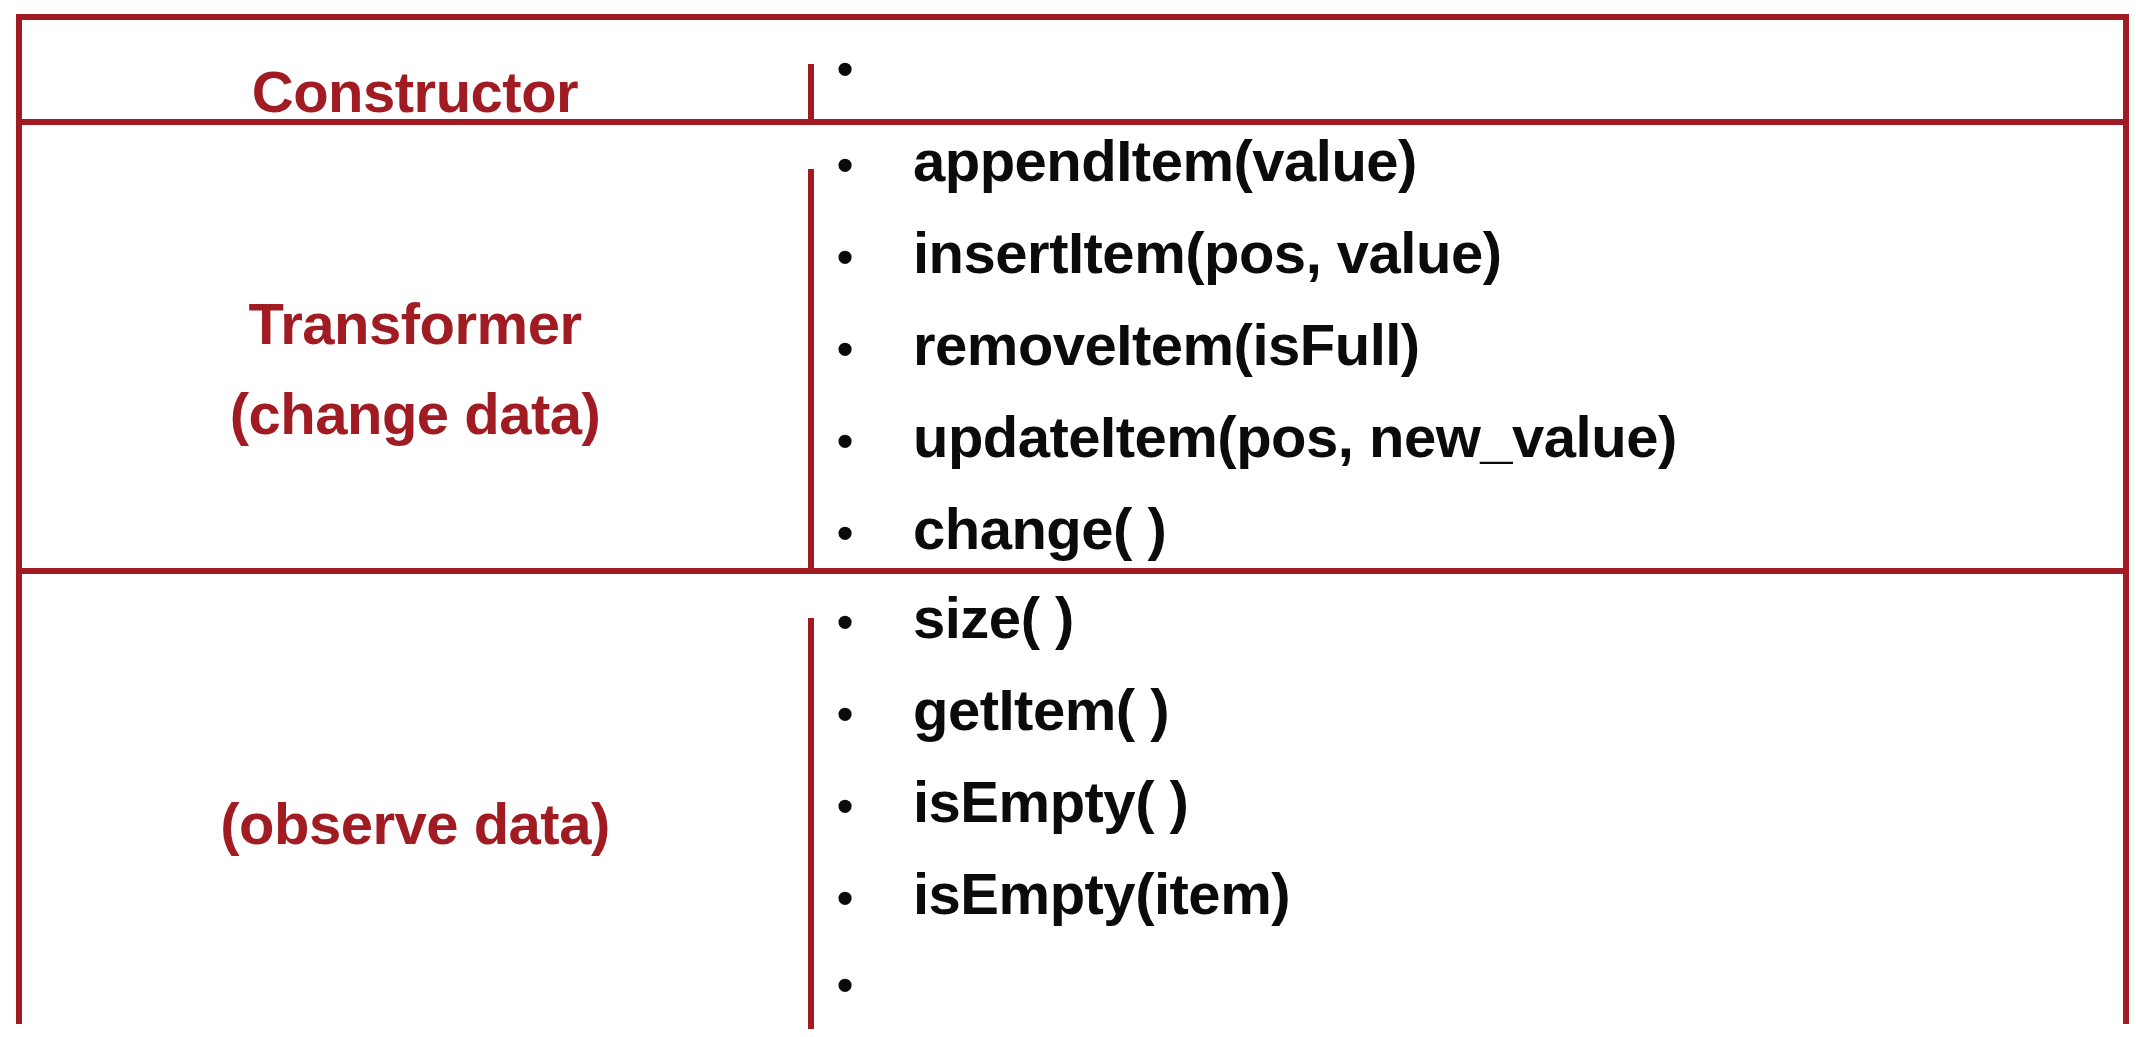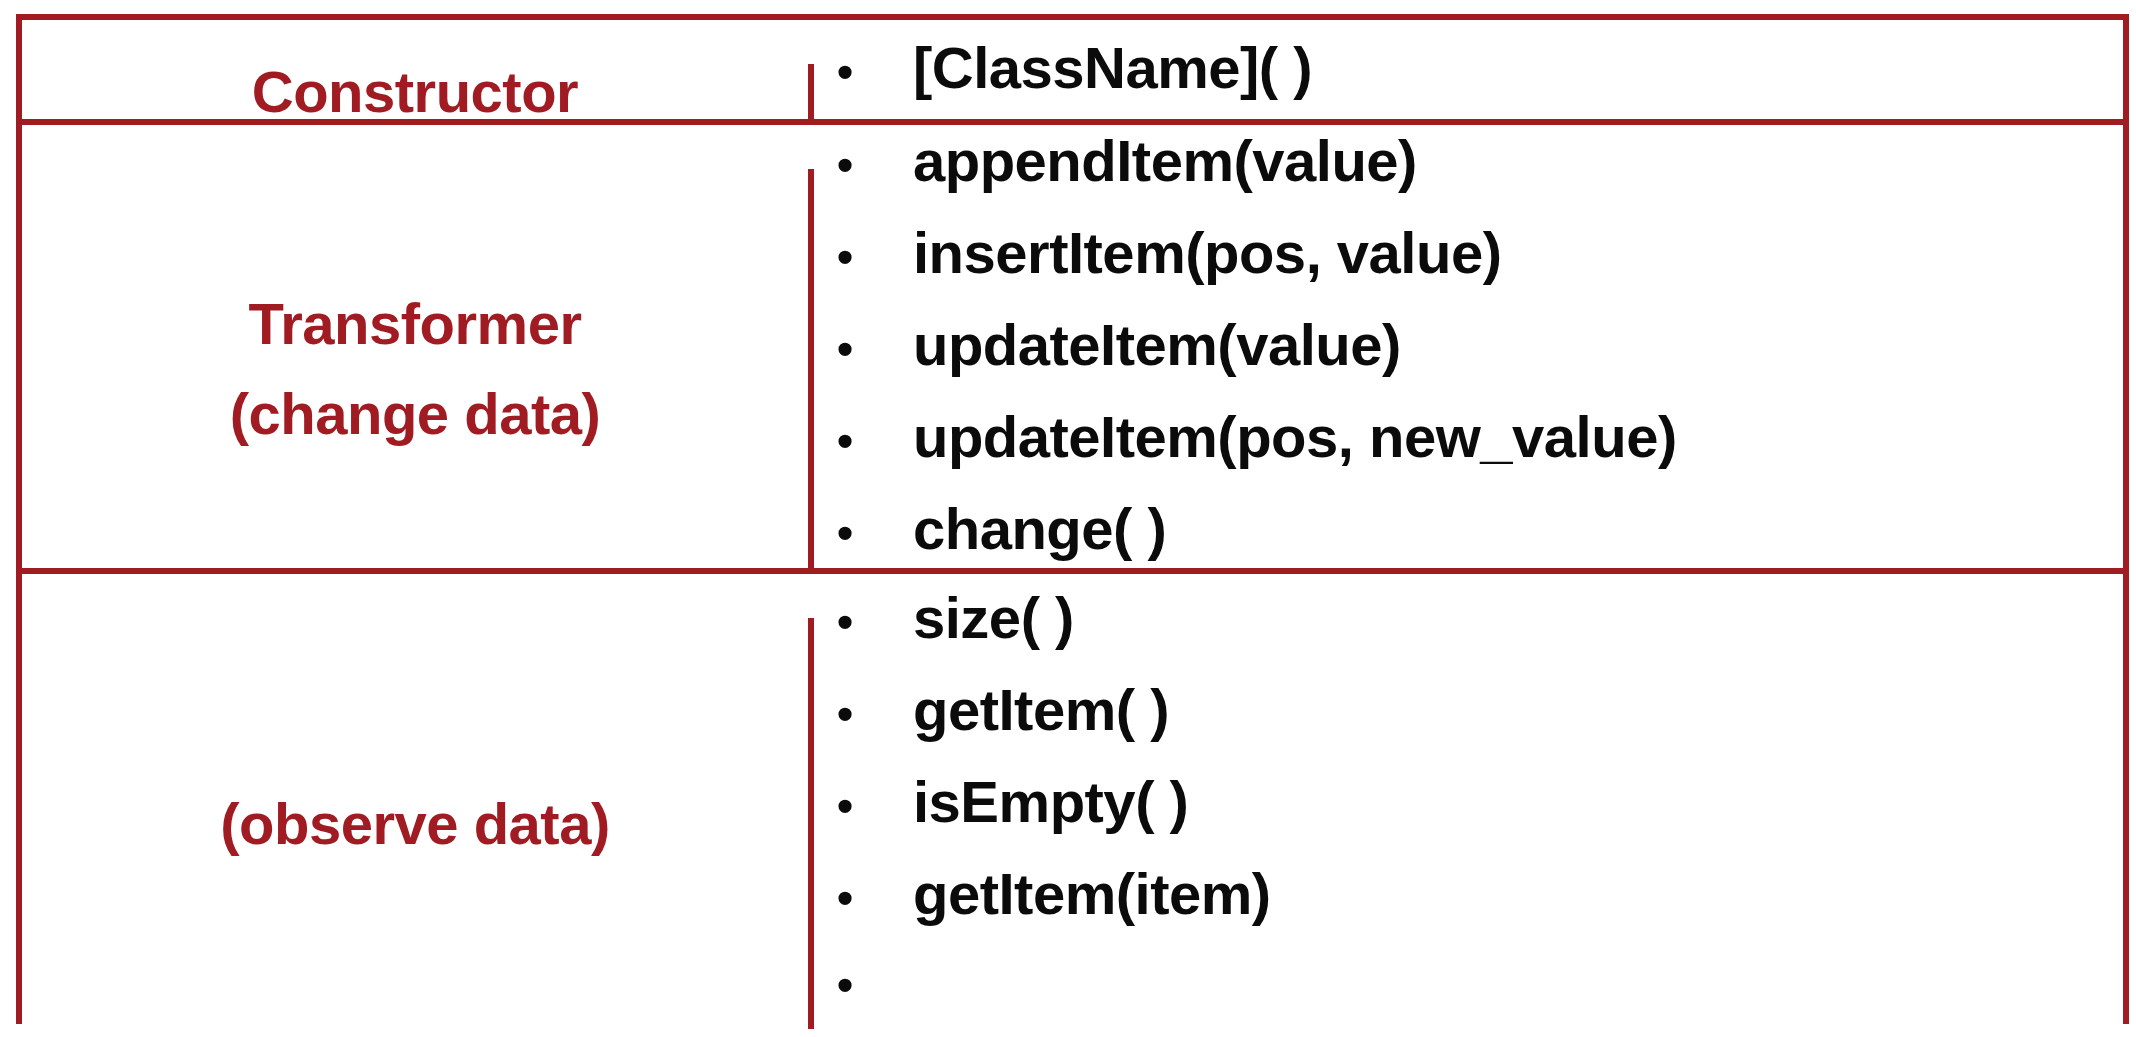--- a/index.html
+++ b/index.html
@@ -66,40 +66,39 @@
 <body>
 
 <div class="adt-table">
 
   <div class="cell cat-cell row-top">
     <div class="cat-title">Constructor</div>
   </div>
   <div class="cell methods-cell row-top">
     <div class="method-line">
       <span class="bullet">•</span>
-      <span>[ClassName]( )</span>
     </div>
   </div>
 
   <div class="cell cat-cell row-top">
     <div class="cat-title">Transformer</div>
     <div class="cat-subtitle">(change data)</div>
   </div>
   <div class="cell methods-cell row-top">
     <div class="method-line">
       <span class="bullet">•</span>
       <span>appendItem(value)</span>
     </div>
     <div class="method-line">
       <span class="bullet">•</span>
       <span>insertItem(pos, value)</span>
     </div>
     <div class="method-line">
       <span class="bullet">•</span>
-      <span>updateItem(value)</span>
+      <span>removeItem(isFull)</span>
     </div>
     <div class="method-line">
       <span class="bullet">•</span>
       <span>updateItem(pos, new_value)</span>
     </div>
     <div class="method-line">
       <span class="bullet">•</span>
       <span>change( )</span>
     </div>
   </div>
@@ -115,20 +114,20 @@
     <div class="method-line">
       <span class="bullet">•</span>
       <span>getItem( )</span>
     </div>
     <div class="method-line">
       <span class="bullet">•</span>
       <span>isEmpty( )</span>
     </div>
     <div class="method-line">
       <span class="bullet">•</span>
-      <span>getItem(item)</span>
+      <span>isEmpty(item)</span>
     </div>
     <div class="method-line">
       <span class="bullet">•</span>
     </div>
   </div>
 
 </div>
 
 </body></html>

